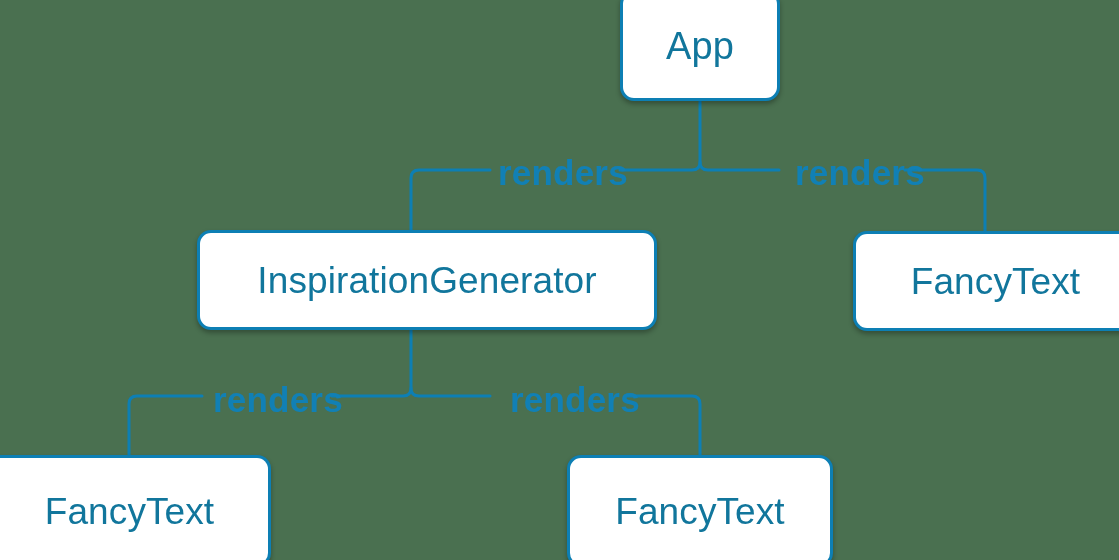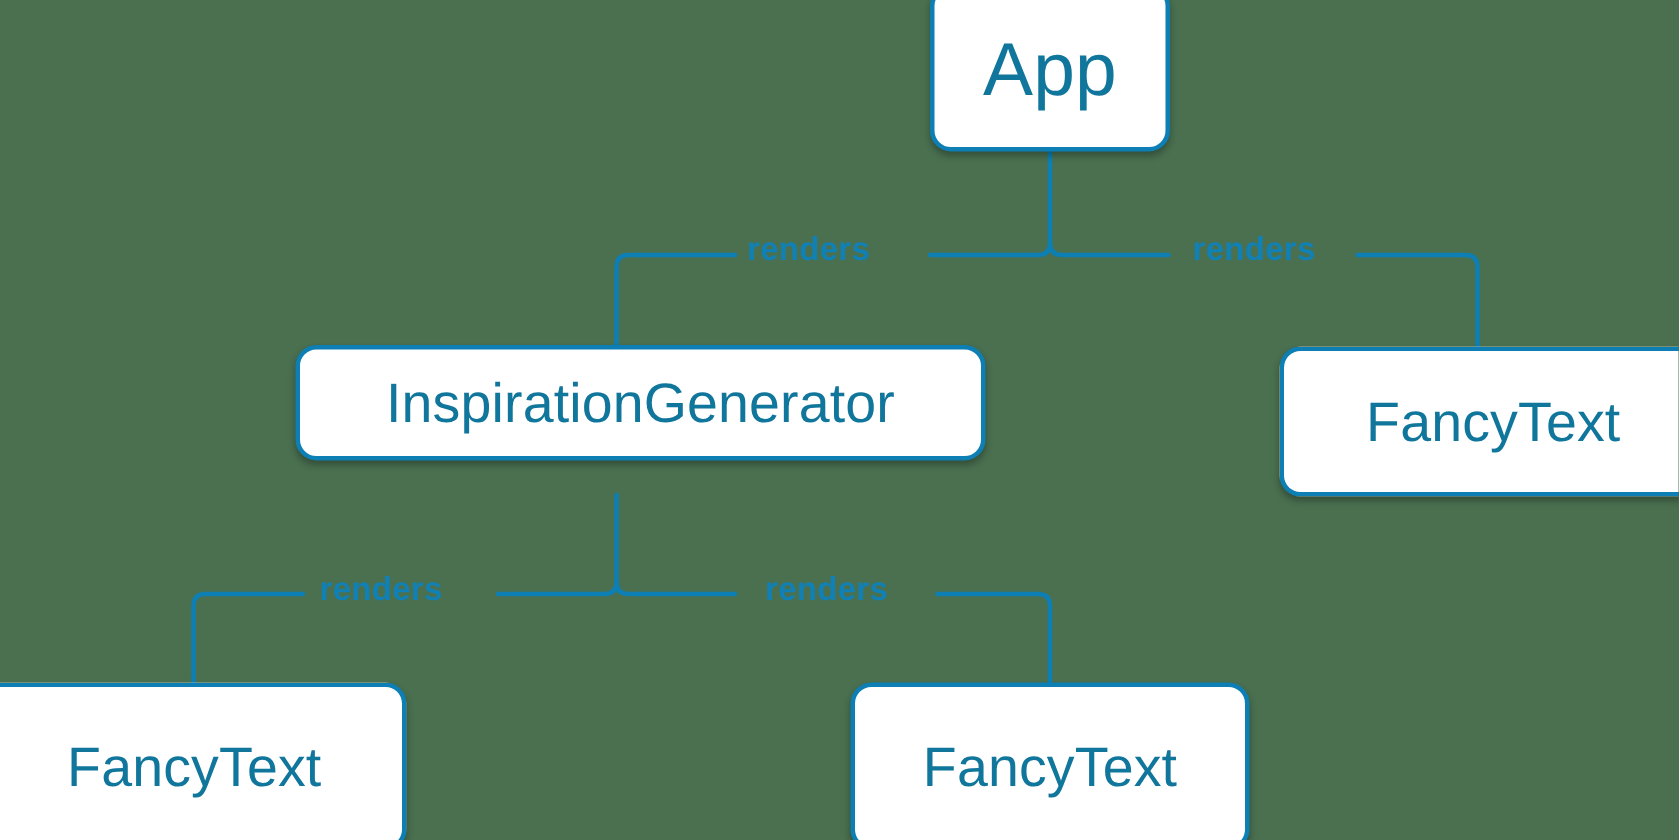--- a/index.html
+++ b/index.html
@@ -39,32 +39,32 @@
     z-index: 2;
   }
   .node span {
     font-size: 37px;
     font-weight: 400;
     letter-spacing: 0.1px;
     line-height: 1;
     white-space: nowrap;
   }
   #node-app        { left: 620px; top: -10px;  width: 160px; height: 111px; }
-  #node-app span   { font-size: 50px; }
-  #node-inspiration{ left: 197px; top: 230px; width: 460px; height: 77px; align-items: center; }
+  #node-app span   { font-size: 38px; }
+  #node-inspiration{ left: 197px; top: 230px; width: 460px; height: 100px; align-items: center; }
   #node-fancytext-right { left: 853px; top: 231px; width: 285px; height: 100px;
                           border-right-color: transparent; border-radius: 14px 0 0 14px; }
   #node-fancytext-left  { left: -12px; top: 455px; width: 283px; height: 112px;
                           border-left-color: transparent; border-radius: 0 14px 14px 0; }
   #node-copyright  { left: 567px; top: 455px; width: 266px; height: 112px; }
 
   .edge-label {
     position: absolute;
     color: #1180b5;
-    font-size: 22px;
+    font-size: 35px;
     font-weight: 600;
     letter-spacing: 0.2px;
     line-height: 1;
     white-space: nowrap;
     z-index: 3;
   }
   #label-app-ig     { left: 498px; top: 155px; }
   #label-app-ft     { left: 795px; top: 155px; }
   #label-ig-ft      { left: 213px; top: 382px; }
   #label-ig-cp      { left: 510px; top: 382px; }

